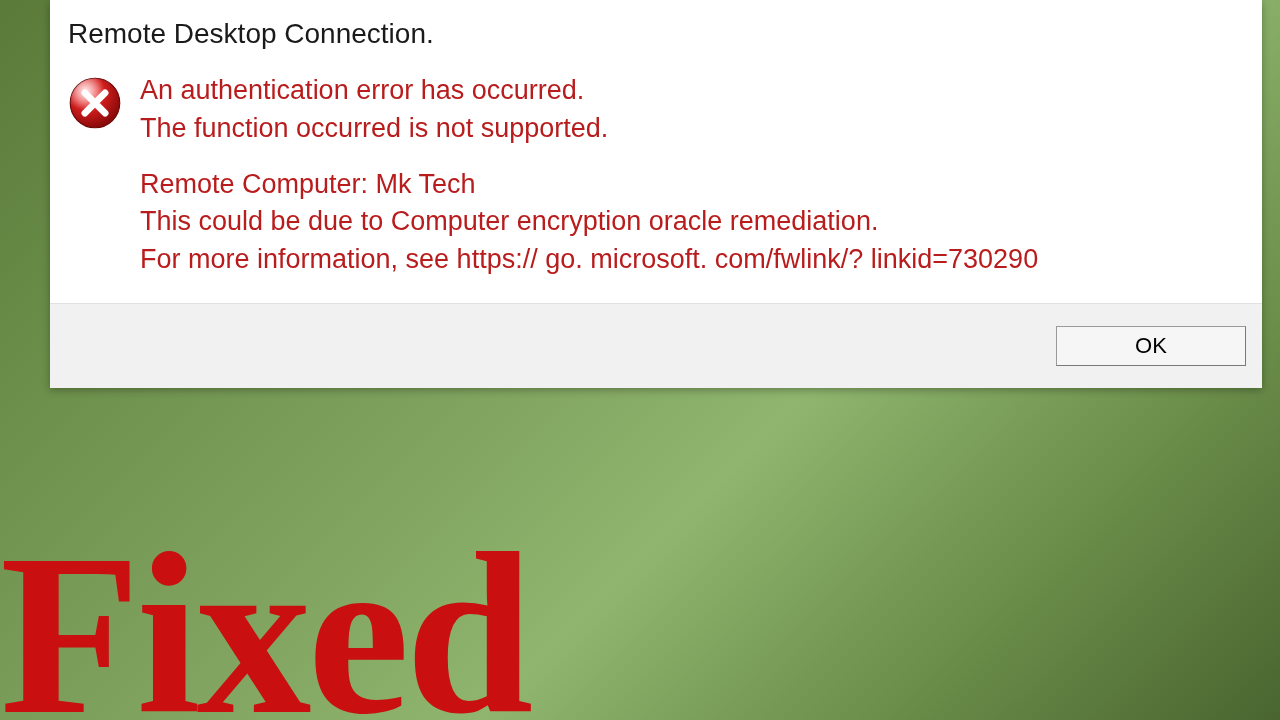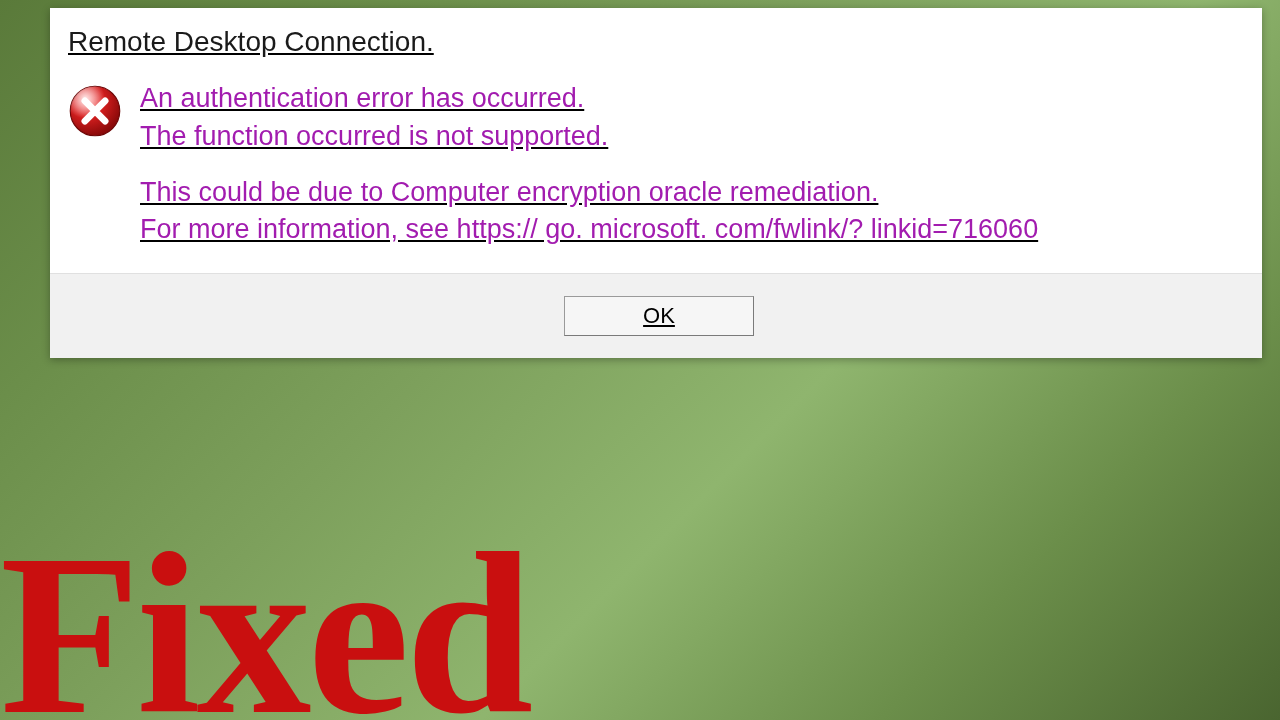--- a/index.html
+++ b/index.html
@@ -6,26 +6,25 @@
     body {
       width: 1280px;
       height: 720px;
       background: linear-gradient(135deg, #5a7a3a 0%, #6b8e4a 20%, #7da05c 40%, #8fb56e 60%, #6b8e4a 80%, #4a6530 100%);
       font-family: "Segoe UI", Arial, sans-serif;
       overflow: hidden;
       position: relative;
     }
     .dialog {
       position: absolute;
-      top: 8px;
+      top: 0;
       left: 50px;
       right: 18px;
       background: #ffffff;
       box-shadow: 0 2px 8px rgba(0,0,0,0.3);
-      text-decoration: underline;
     }
     .dialog-title {
       padding: 18px 18px 12px 18px;
       font-size: 28px;
       color: #1a1a1a;
       font-weight: 400;
     }
     .dialog-body {
       display: flex;
       padding: 10px 18px 24px 18px;
@@ -36,29 +35,29 @@
       padding-top: 4px;
     }
     .error-icon {
       width: 54px;
       height: 54px;
     }
     .msg-block {
       flex: 1;
       font-size: 27px;
       line-height: 1.4;
-      color: #a21caf;
+      color: #b91c1c;
     }
     .msg-block .gap { height: 18px; }
     .dialog-footer {
       background: #f1f1f1;
       border-top: 1px solid #e0e0e0;
       padding: 22px 16px 22px 22px;
       display: flex;
-      justify-content: center;
+      justify-content: flex-end;
     }
     .ok-btn {
       background: #f6f6f6;
       border: 1px solid #9a9a9a;
       border-right-color: #7a7a7a;
       border-bottom-color: #7a7a7a;
       padding: 6px 0;
       width: 190px;
       font-size: 22px;
       font-family: inherit;
@@ -99,22 +98,23 @@
         </defs>
         <circle cx="24" cy="24" r="22" fill="url(#gball)" stroke="#6e0707" stroke-width="1"></circle>
         <circle cx="24" cy="24" r="22" fill="url(#ghigh)"></circle>
         <path d="M15 15 L33 33 M33 15 L15 33" stroke="#ffffff" stroke-width="6" stroke-linecap="round"></path>
       </svg>
     </div>
     <div class="msg-block">
       <div>An authentication error has occurred.</div>
       <div>The function occurred is not supported.</div>
       <div class="gap"></div>
+      <div>Remote Computer: Mk Tech</div>
       <div>This could be due to Computer encryption oracle remediation.</div>
-      <div>For more information, see https:// go. microsoft. com/fwlink/? linkid=716060</div>
+      <div>For more information, see https:// go. microsoft. com/fwlink/? linkid=730290</div>
     </div>
   </div>
   <div class="dialog-footer">
     <button class="ok-btn">OK</button>
   </div>
 </div>
 
 <div class="overlay-fixed">Fixed</div>
 
 </body></html>

